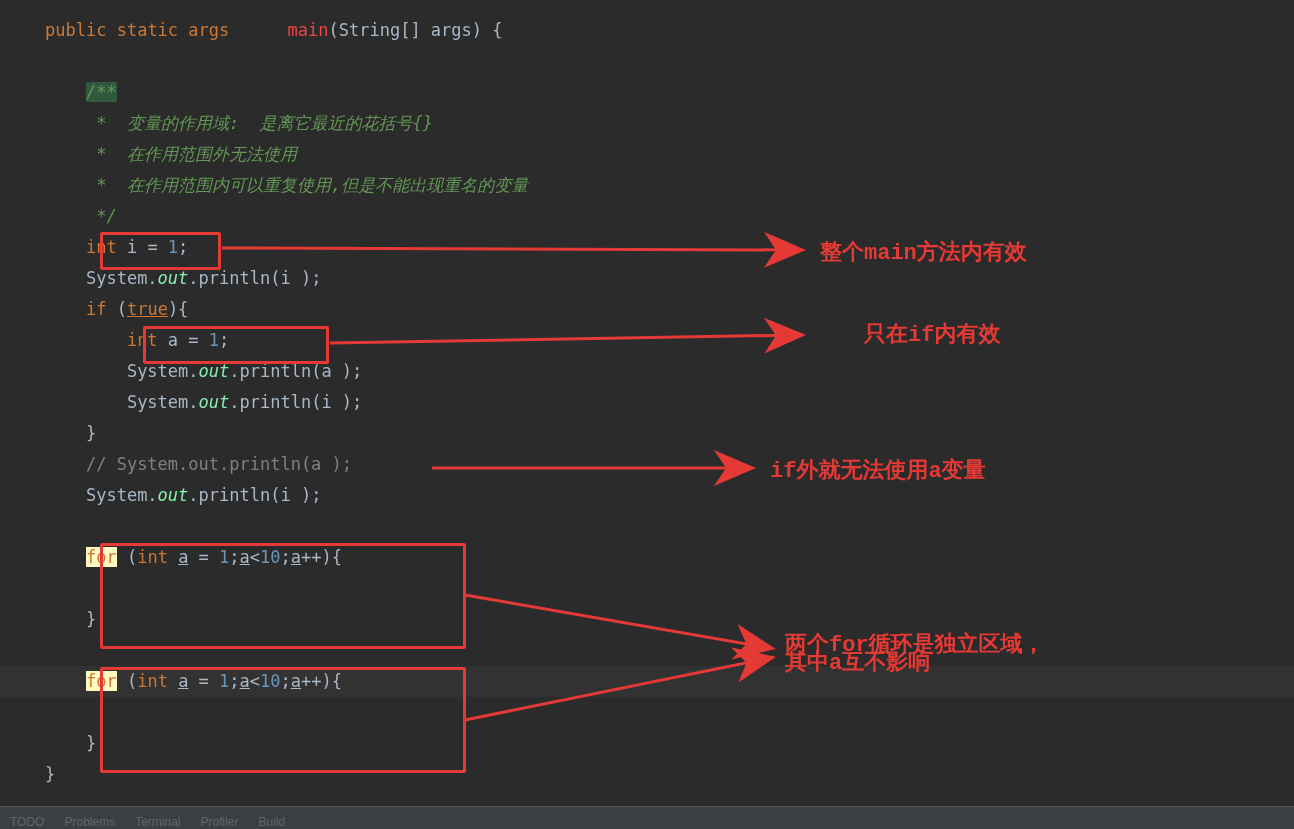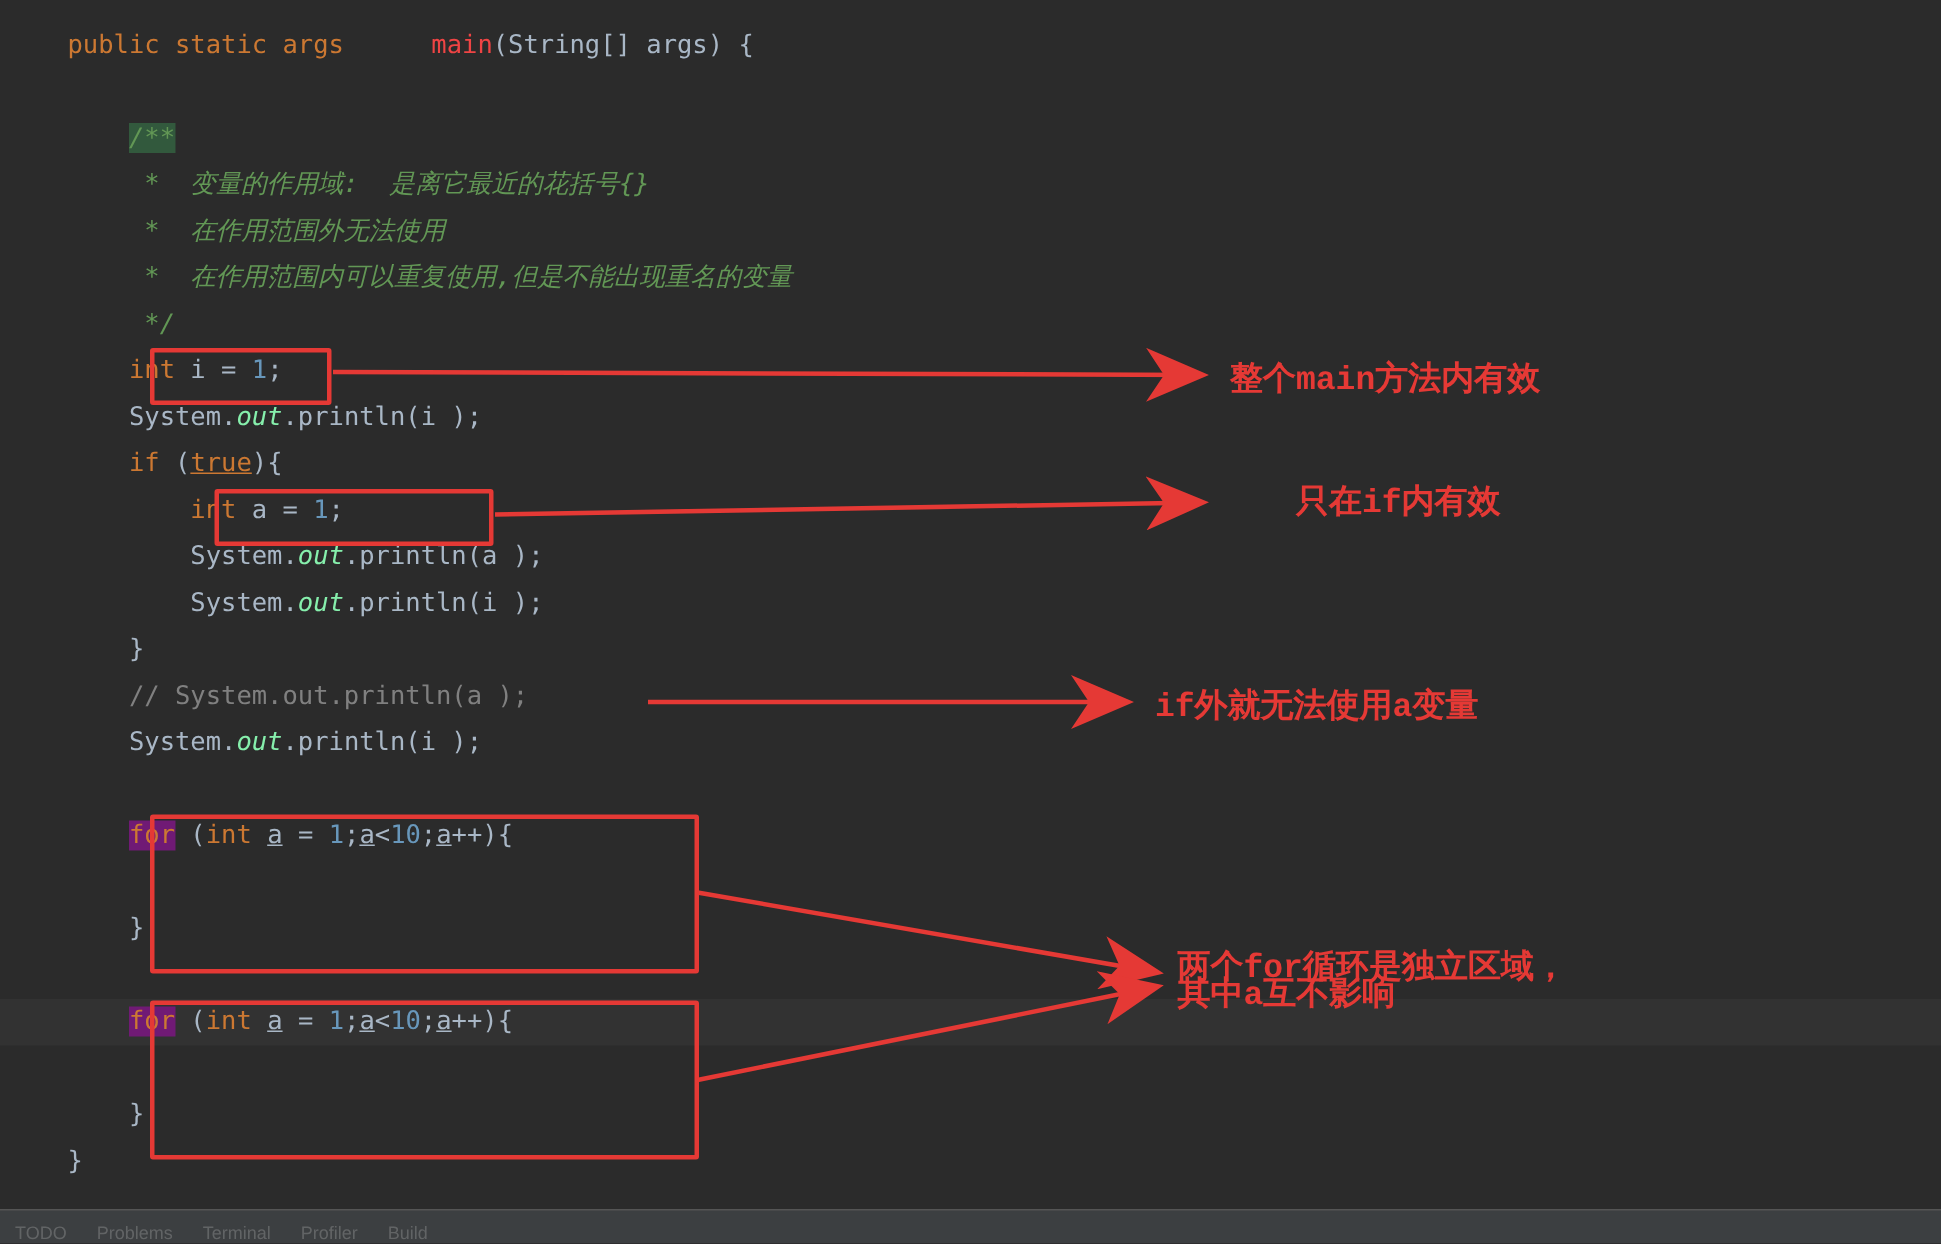--- a/index.html
+++ b/index.html
@@ -21,21 +21,21 @@
     left: 45px;
     white-space: pre;
   }
   .kw { color: #cc7832; }
   .method { color: #ef4444; padding-left: 48px; }
   .num { color: #6897bb; }
   .comment { color: #629755; font-style: italic; }
   .comment-gray { color: #808080; }
   .field { color: #86efac; font-style: italic;}
   .underline { text-decoration: underline; }
-  .hl { background: #701a75; }
+  .hl { background: #fef9c3; }
   .doc-hl { background: #32593d; }
   
   .red-box {
     position: absolute;
     border: 3px solid #e53935;
     border-radius: 2px;
     pointer-events: none;
   }
   .red-text {
     position: absolute;

